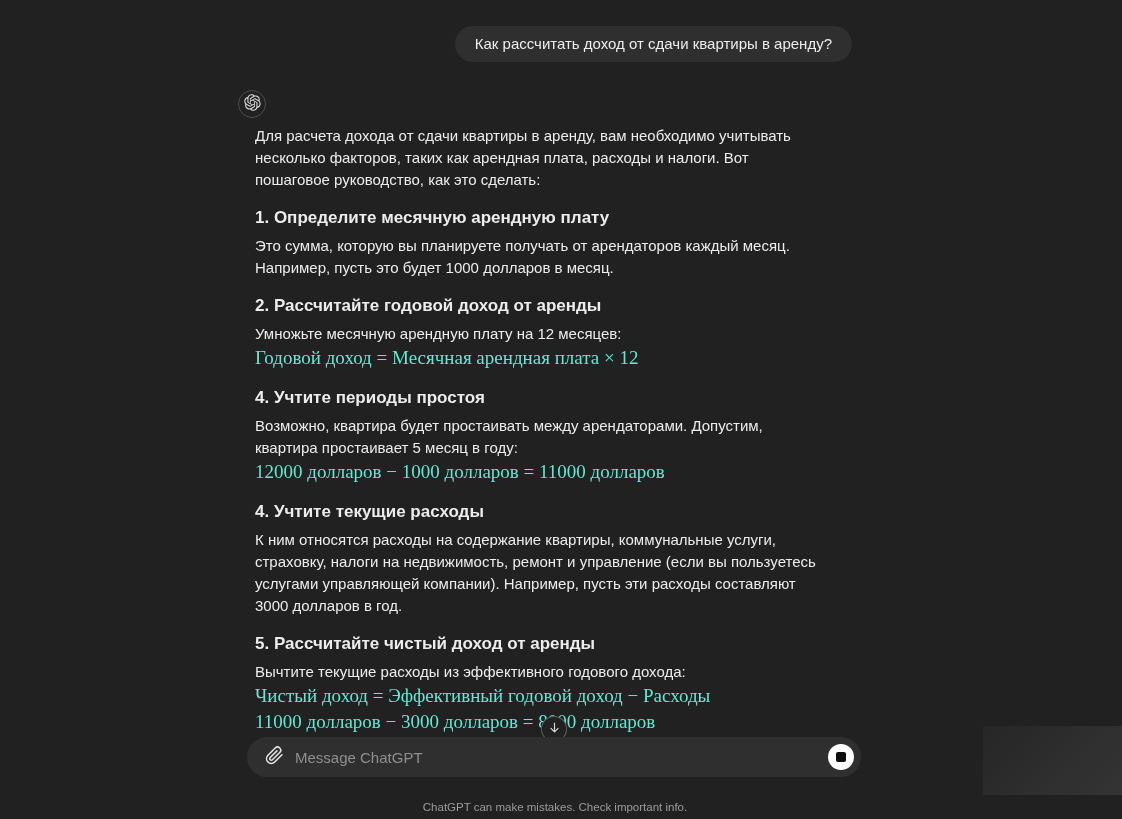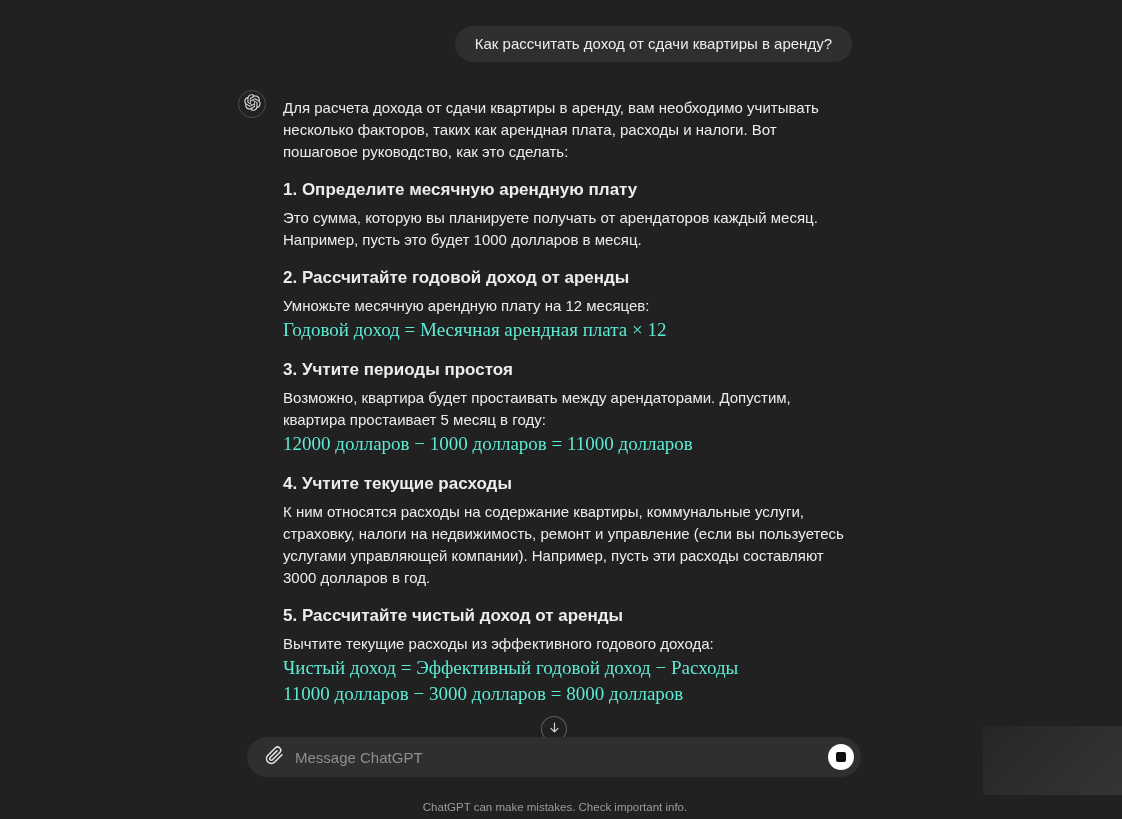--- a/index.html
+++ b/index.html
@@ -29,20 +29,21 @@
     padding: 8px 20px;
     font-size: 15px;
     line-height: 20px;
     color: #ececec;
     max-width: 80%;
   }
   .assistant-row {
     display: flex;
     align-items: flex-start;
     margin-top: 28px;
+    flex-direction: column;
   }
   .avatar {
     flex: 0 0 28px;
     width: 28px;
     height: 28px;
     border: 1px solid #4d4d4d;
     border-radius: 50%;
     display: flex;
     align-items: center;
     justify-content: center;
@@ -179,21 +180,21 @@
     <div class="assistant-content">
       <p class="intro">Для расчета дохода от сдачи квартиры в аренду, вам необходимо учитывать несколько факторов, таких как арендная плата, расходы и налоги. Вот пошаговое руководство, как это сделать:</p>
 
       <h3>1. Определите месячную арендную плату</h3>
       <p>Это сумма, которую вы планируете получать от арендаторов каждый месяц. Например, пусть это будет 1000 долларов в месяц.</p>
 
       <h3>2. Рассчитайте годовой доход от аренды</h3>
       <p>Умножьте месячную арендную плату на 12 месяцев:</p>
       <div class="math-line">Годовой доход = Месячная арендная плата × 12</div>
 
-      <h3>3. Учтите периоды простоя</h3>
+      <h3>4. Учтите периоды простоя</h3>
       <p>Возможно, квартира будет простаивать между арендаторами. Допустим, квартира простаивает 5 месяц в году:</p>
       <div class="math-line">12000 долларов − 1000 долларов = 11000 долларов</div>
 
       <h3>4. Учтите текущие расходы</h3>
       <p>К ним относятся расходы на содержание квартиры, коммунальные услуги, страховку, налоги на недвижимость, ремонт и управление (если вы пользуетесь услугами управляющей компании). Например, пусть эти расходы составляют 3000 долларов в год.</p>
 
       <h3>5. Рассчитайте чистый доход от аренды</h3>
       <p>Вычтите текущие расходы из эффективного годового дохода:</p>
       <div class="math-line">Чистый доход = Эффективный годовой доход − Расходы</div>
       <div class="math-line">11000 долларов − 3000 долларов = 8000 долларов</div>

